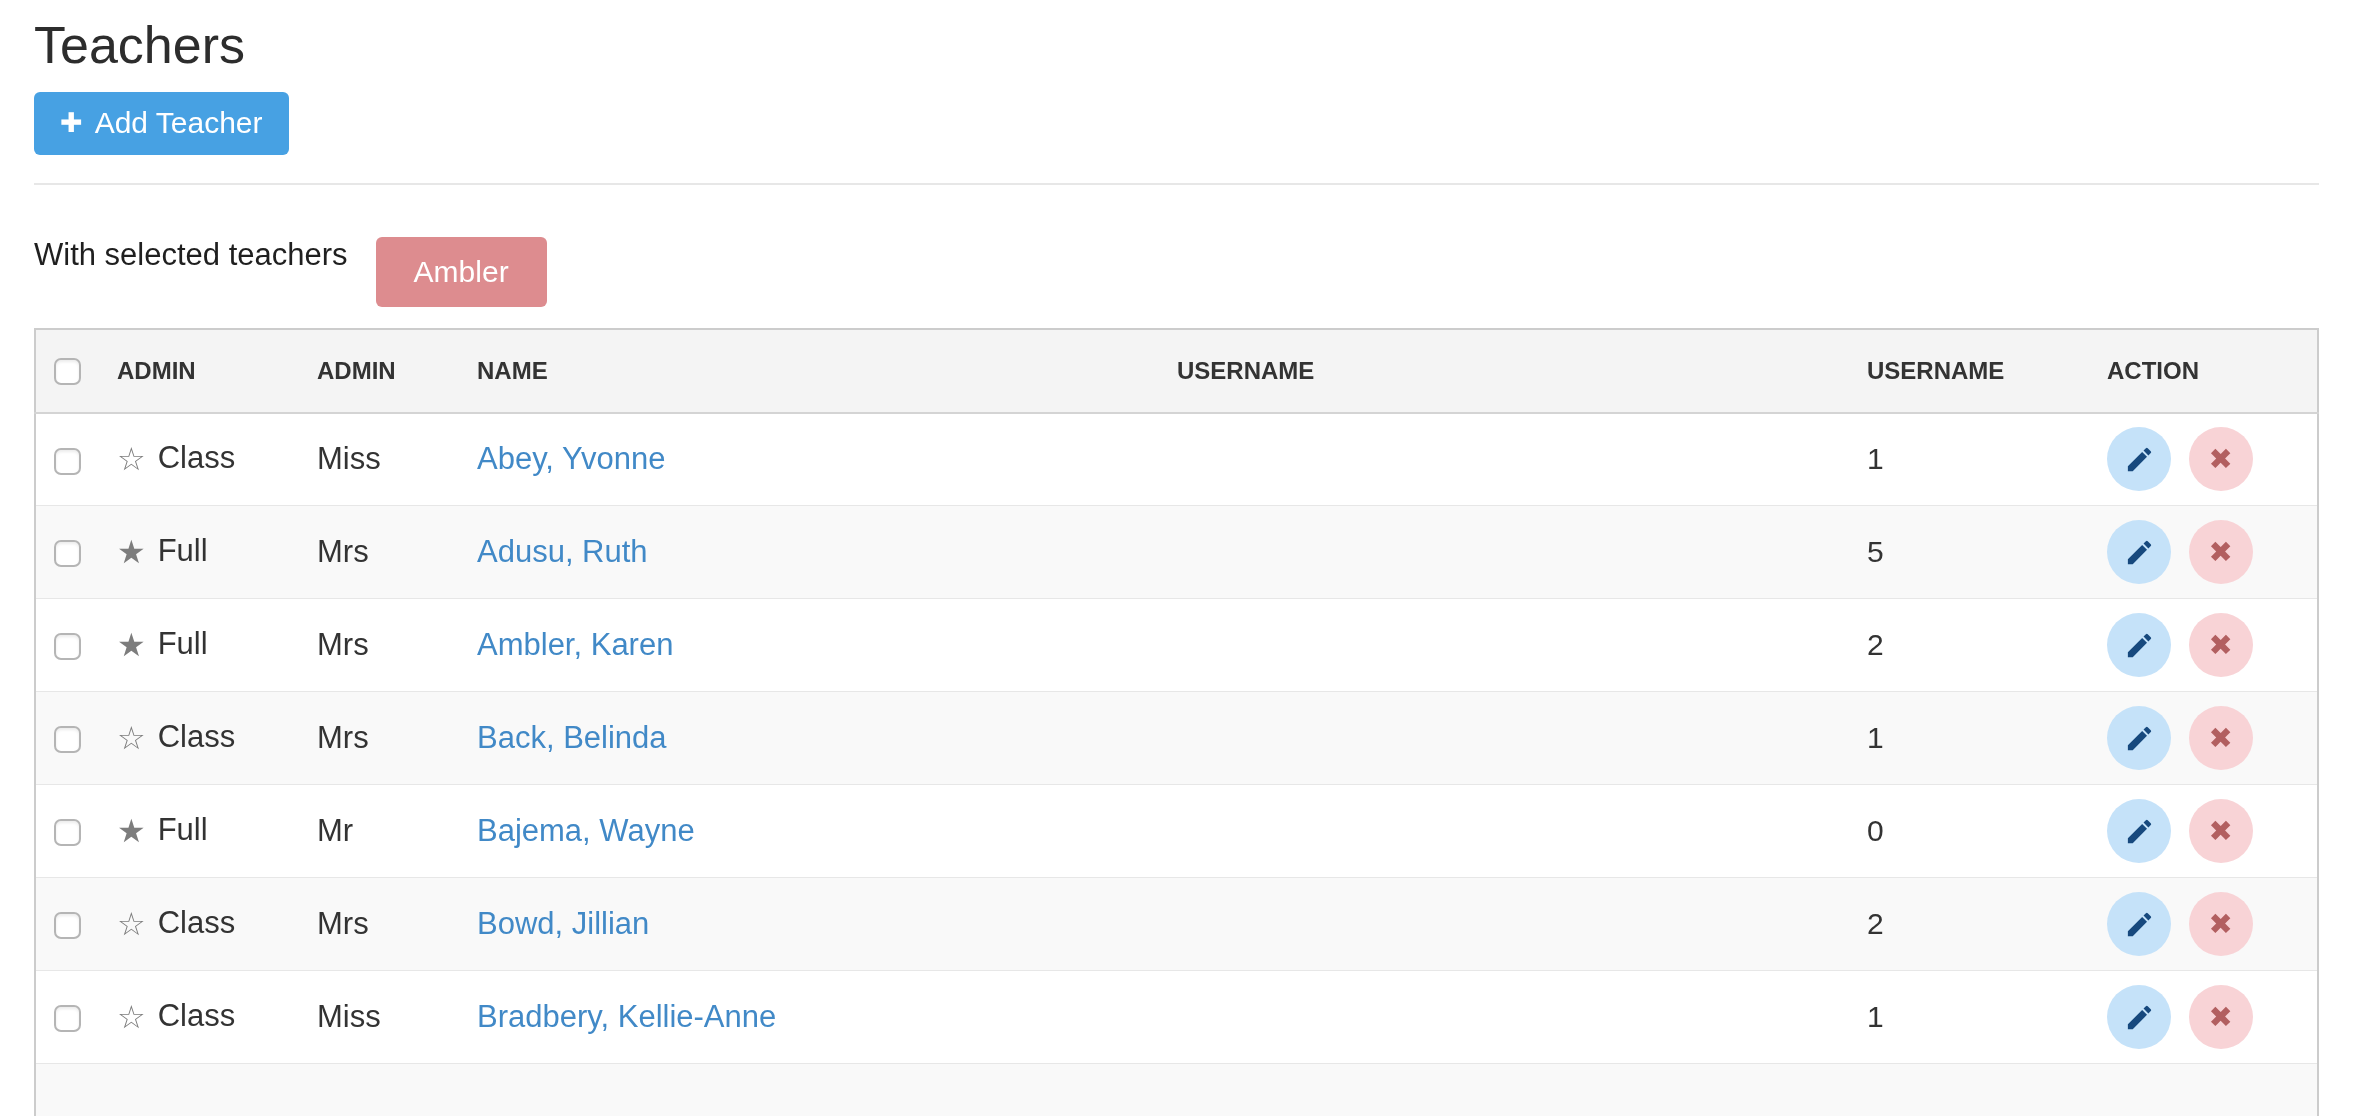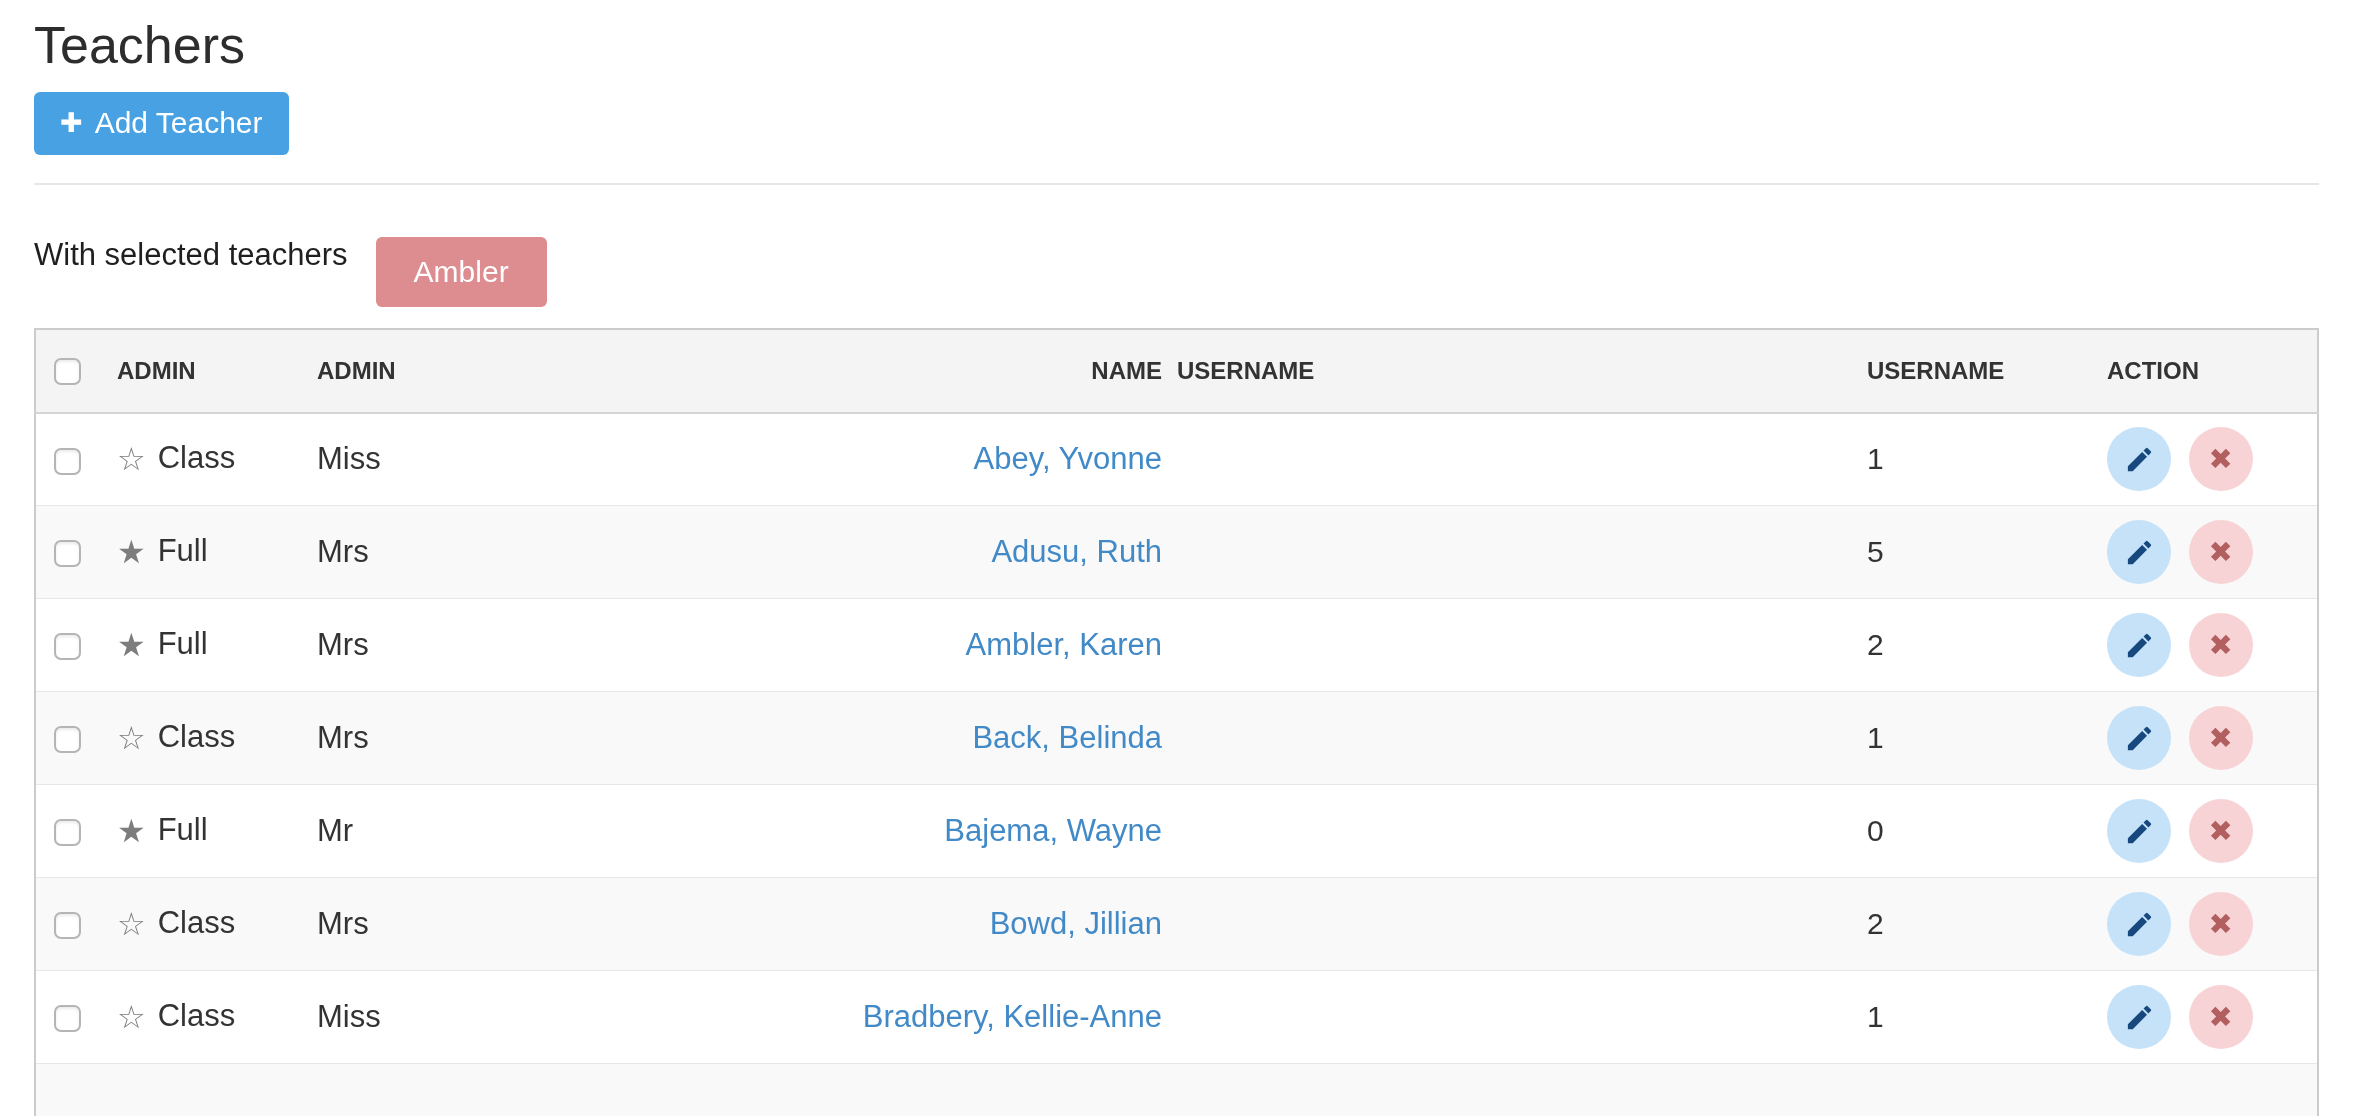--- a/index.html
+++ b/index.html
@@ -53,21 +53,21 @@
     height: 84px; padding: 0 0 0 15px;
     border-bottom: 2px solid #d4d4d4;
   }
   tbody td { height: 93px; padding: 0 0 0 15px; font-size: 31px; vertical-align: middle; border-top: 1px solid #e7e7e7; }
   tbody tr:first-child td { border-top: none; }
   tbody tr:nth-child(even) { background: var(--stripe-bg, #f9f9f9); }
 
   .col-check { width: 67px; padding-left: 18px !important; }
   .col-admin { width: 200px; }
   .col-title { width: 160px; }
-  .col-name { width: 700px; text-align: right; }
+  .col-name { width: 700px; }
   .col-username { width: 690px; }
   .col-classes { width: 240px; }
 
   .checkbox {
     display: inline-block; width: 27px; height: 27px;
     background: #fff; border: 2px solid #b5b5b5; border-radius: 7px;
     box-shadow: inset 0 2px 3px rgba(0,0,0,.08);
     vertical-align: middle; cursor: pointer;
   }
   .star { display: inline-block; margin-right: 12px; font-size: 32px; color: #7d7d7d; vertical-align: -2px; }

